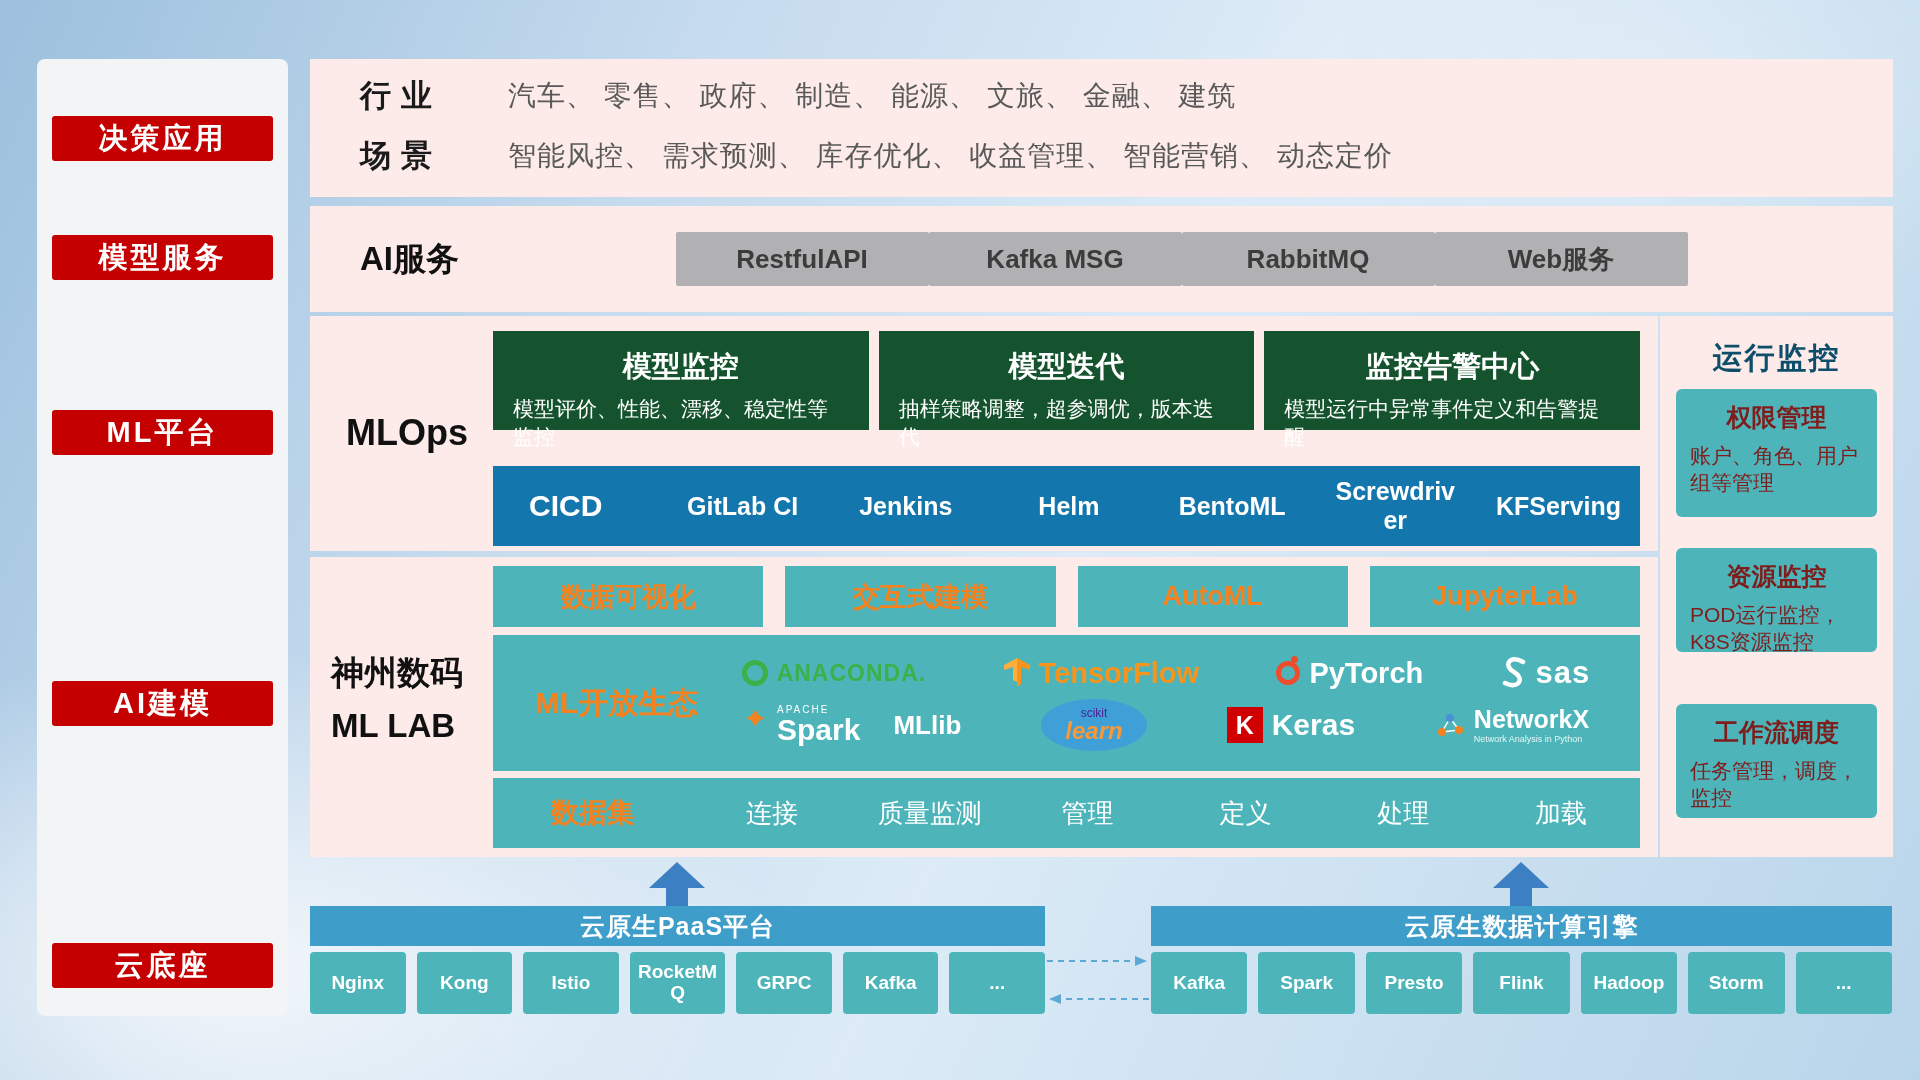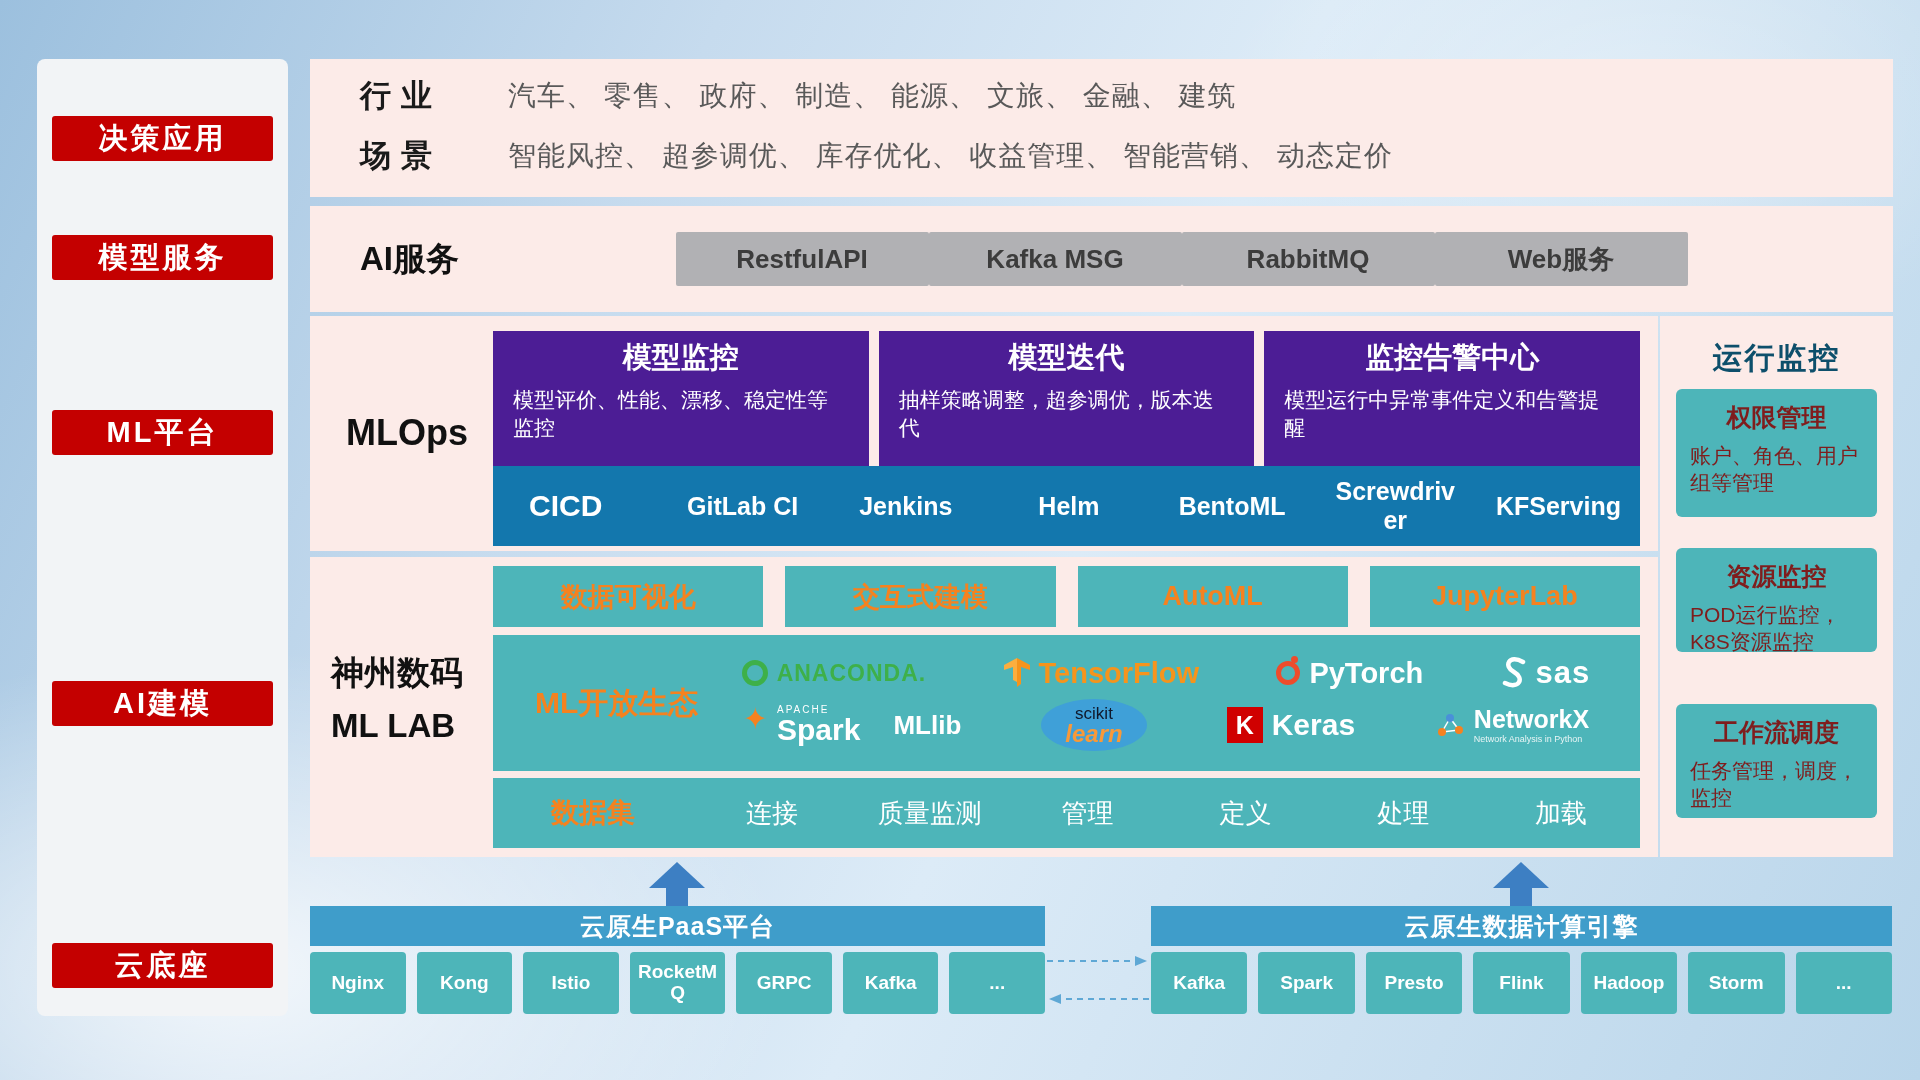--- a/index.html
+++ b/index.html
@@ -21,21 +21,21 @@
   .ind-text{font-size:28px;color:#595959;letter-spacing:1px}
   
   .ai-row{display:flex;align-items:center;padding:0 23px 0 50px}
   .ai-label{width:133px;font-size:33px;font-weight:bold;color:#111}
   .chip-row{flex:1;display:flex;justify-content:center}
   .gray-chip{width:253px;height:54px;background:#b1b1b4;color:#3c3c3c;font-size:26px;font-weight:bold;
     display:flex;align-items:center;justify-content:center;border-radius:2px}
   
   .mlops-label{position:absolute;left:36px;top:96px;font-size:36px;font-weight:bold;color:#111}
   .mlops-cards{position:absolute;left:183px;top:15px;width:1147px;display:flex;gap:10px}
-  .blue-card{flex:1;height:135px;background:#4c1d95;color:#fff;padding:7px 20px}
+  .blue-card{flex:1;height:99px;background:#14532d;color:#fff;padding:16px 20px}
   .bc-title{text-align:center;font-size:29px;font-weight:bold;margin-bottom:8px}
   .bc-desc{font-size:21px;line-height:1.35}
   .cicd-bar{position:absolute;left:183px;top:150px;width:1147px;height:80px;background:#1377ad;
     display:flex;align-items:center;color:#fff}
   .cicd-label{font-size:30px;font-weight:bold;padding-left:36px;width:168px}
   .cicd-item{flex:1;display:flex;justify-content:center;align-items:center;font-size:25px;font-weight:bold}
   .cicd-item span{max-width:132px;overflow-wrap:anywhere;text-align:center;line-height:1.15}
   
   .mon-title{position:absolute;top:22px;width:100%;text-align:center;font-size:30px;font-weight:bold;color:#0d4f6b;letter-spacing:2px}
   .teal-card{position:absolute;left:16px;width:201px;background:#4db5b9;border-radius:6px;color:#7f1d1d;padding:12px 14px}
@@ -58,21 +58,21 @@
   .pt-ring::after{content:"";position:absolute;top:-10px;right:-3px;width:7px;height:7px;background:#ee4c2c;border-radius:50%}
   .pt-text{font-size:29px;font-weight:bold;color:#fff}
   .sas-text{font-size:31px;font-weight:bold;color:#fff;letter-spacing:1px}
   .spark-star{color:#f58220;font-size:30px;transform:translateY(-7px)}
   .spark-word{display:flex;flex-direction:column;line-height:1}
   .spark-apache{font-size:10px;letter-spacing:2px;color:#fff}
   .spark-text{font-size:30px;font-weight:bold;color:#fff}
   .mllib-text{font-size:26px;font-weight:bold;color:#fff;margin-left:24px}
   .skl{position:relative;width:106px;height:52px;background:#3fa0d8;border-radius:50%;
     display:flex;flex-direction:column;align-items:center;justify-content:center;line-height:1}
-  .skl-scikit{font-size:17px;color:#0f172a}
+  .skl-scikit{font-size:12px;color:#4c1d95}
   .skl-learn{font-size:24px;font-weight:bold;font-style:italic;color:#f89939}
   .keras-k{width:36px;height:36px;background:#d00000;color:#fff;font-size:25px;font-weight:bold;
     display:flex;align-items:center;justify-content:center}
   .keras-text{font-size:30px;font-weight:bold;color:#fff}
   .nx-word{display:flex;flex-direction:column;line-height:1.15}
   .nx-text{font-size:25px;font-weight:bold;color:#fff}
   .nx-sub{font-size:9px;color:#e8f5f5}
   .data-bar{position:absolute;left:183px;top:221px;width:1147px;height:70px;background:#4db5b9;
     display:flex;align-items:center;color:#fff}
   .db-label{width:200px;text-align:center;color:#f5821f;font-size:28px;font-weight:bold}
@@ -101,21 +101,21 @@
     <div class="red-btn" style="top:884px">云底座</div>
   </div>
 
   <div class="panel" style="left:310px;top:59px;width:1583px;height:138px">
     <div class="ind-line" style="top:14px">
       <span class="ind-label">行业</span>
       <span class="ind-text">汽车、 零售、 政府、 制造、 能源、 文旅、 金融、 建筑</span>
     </div>
     <div class="ind-line" style="top:74px">
       <span class="ind-label">场景</span>
-      <span class="ind-text">智能风控、 超参调优、 库存优化、 收益管理、 智能营销、 动态定价</span>
+      <span class="ind-text">智能风控、 需求预测、 库存优化、 收益管理、 智能营销、 动态定价</span>
     </div>
   </div>
 
   <div class="panel ai-row" style="left:310px;top:206px;width:1583px;height:106px">
     <div class="ai-label">AI服务</div>
     <div class="chip-row">
       <div class="gray-chip">RestfulAPI</div>
       <div class="gray-chip">Kafka MSG</div>
       <div class="gray-chip">RabbitMQ</div>
       <div class="gray-chip">Web服务</div>

